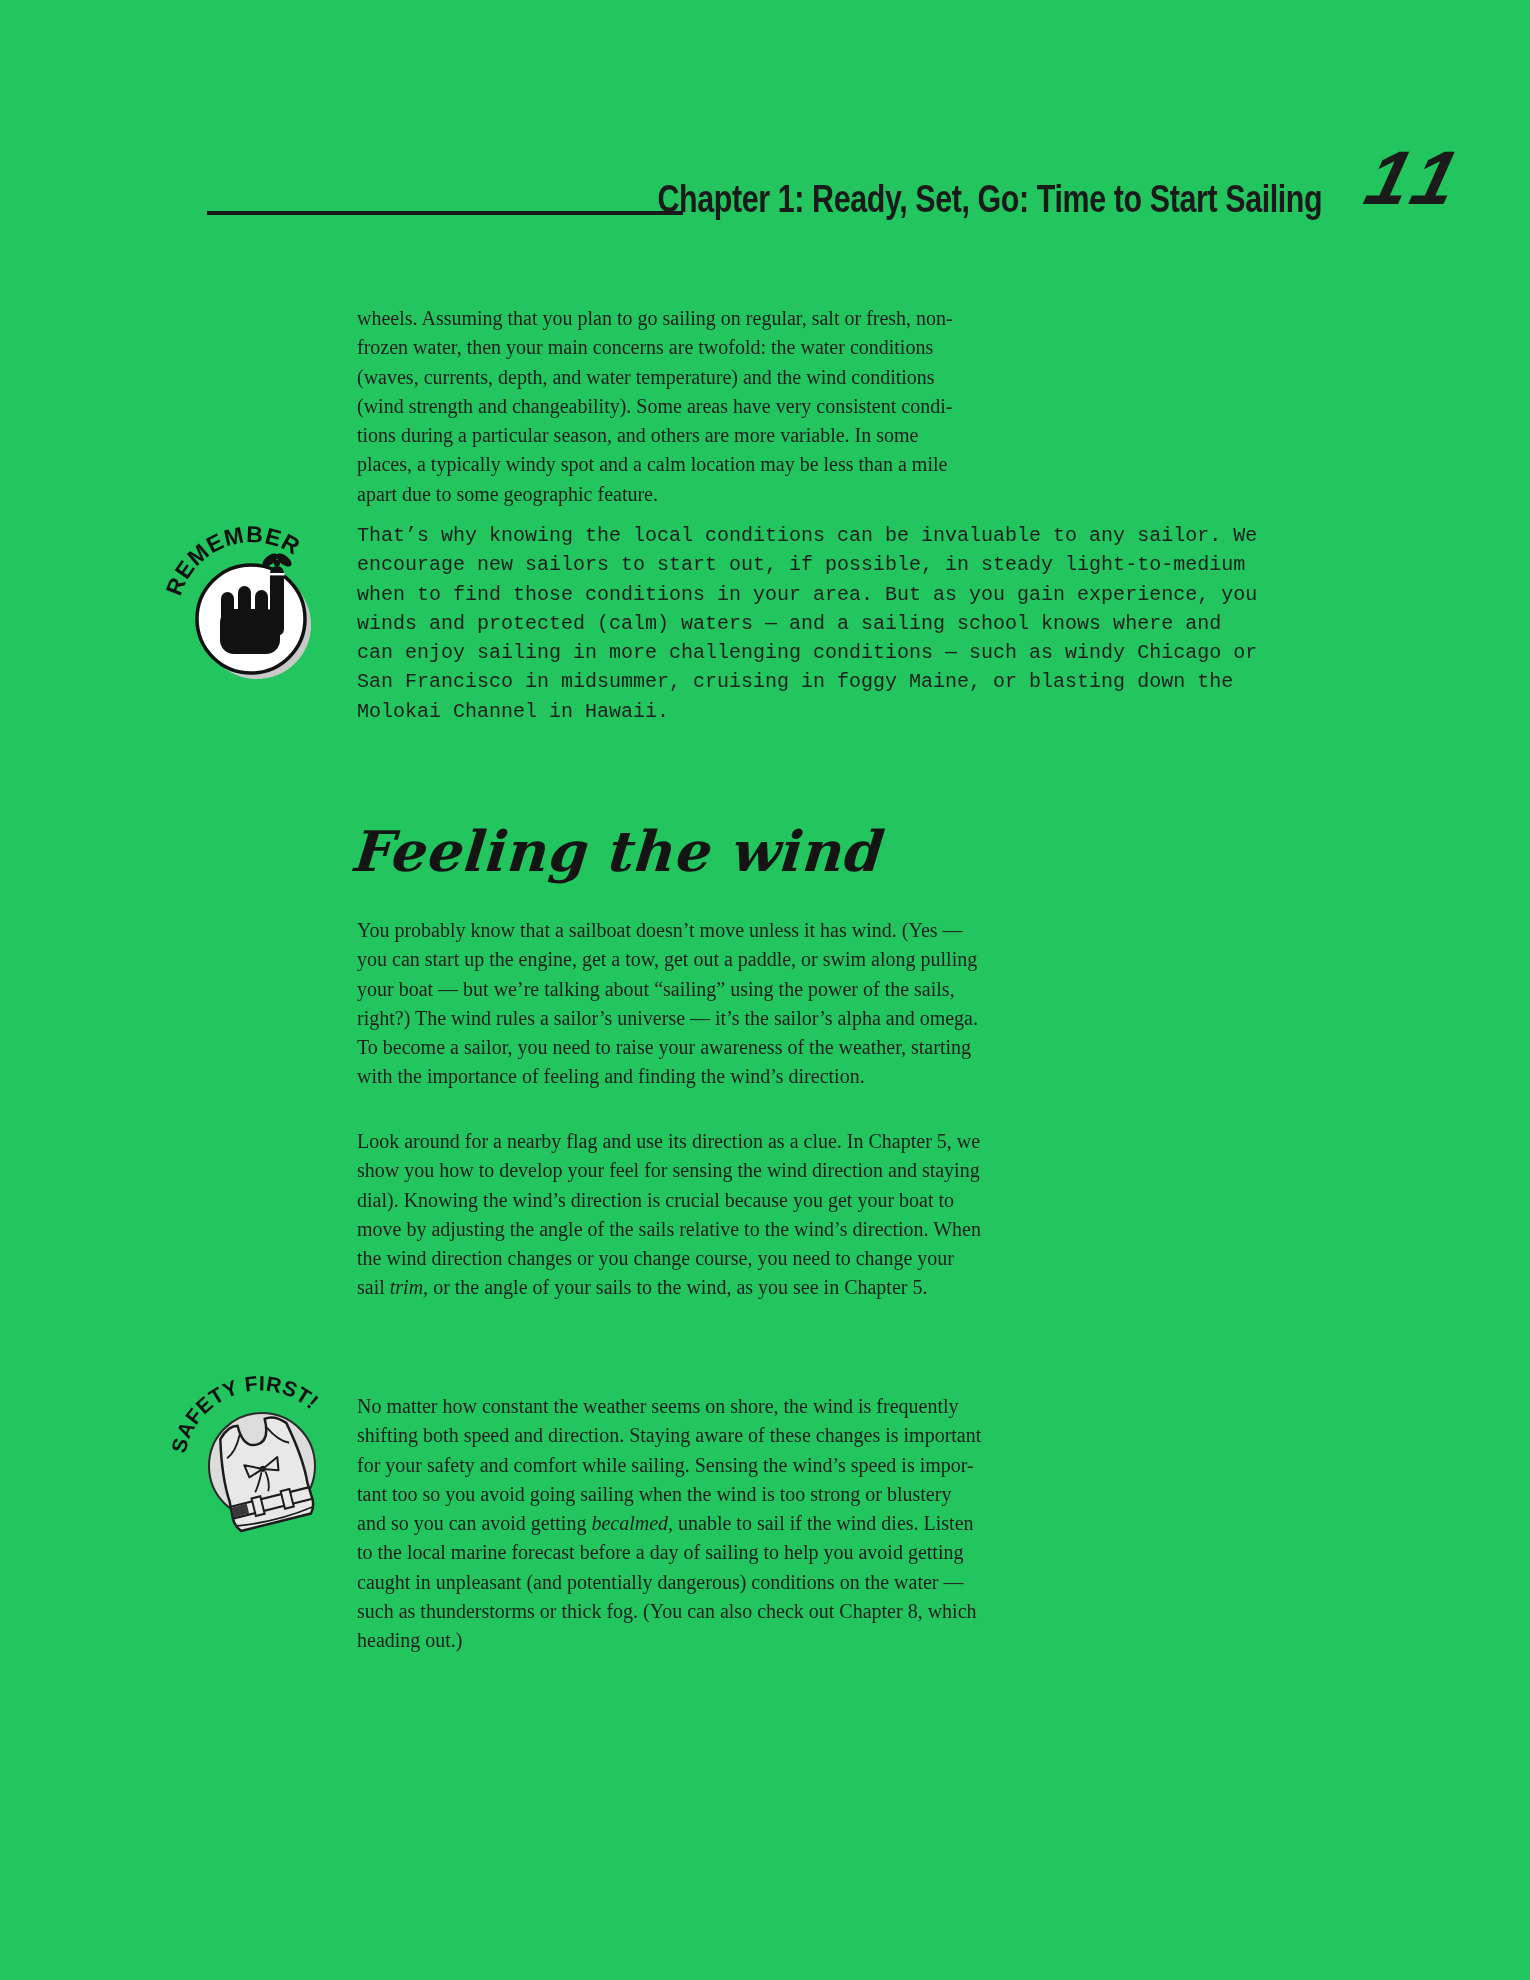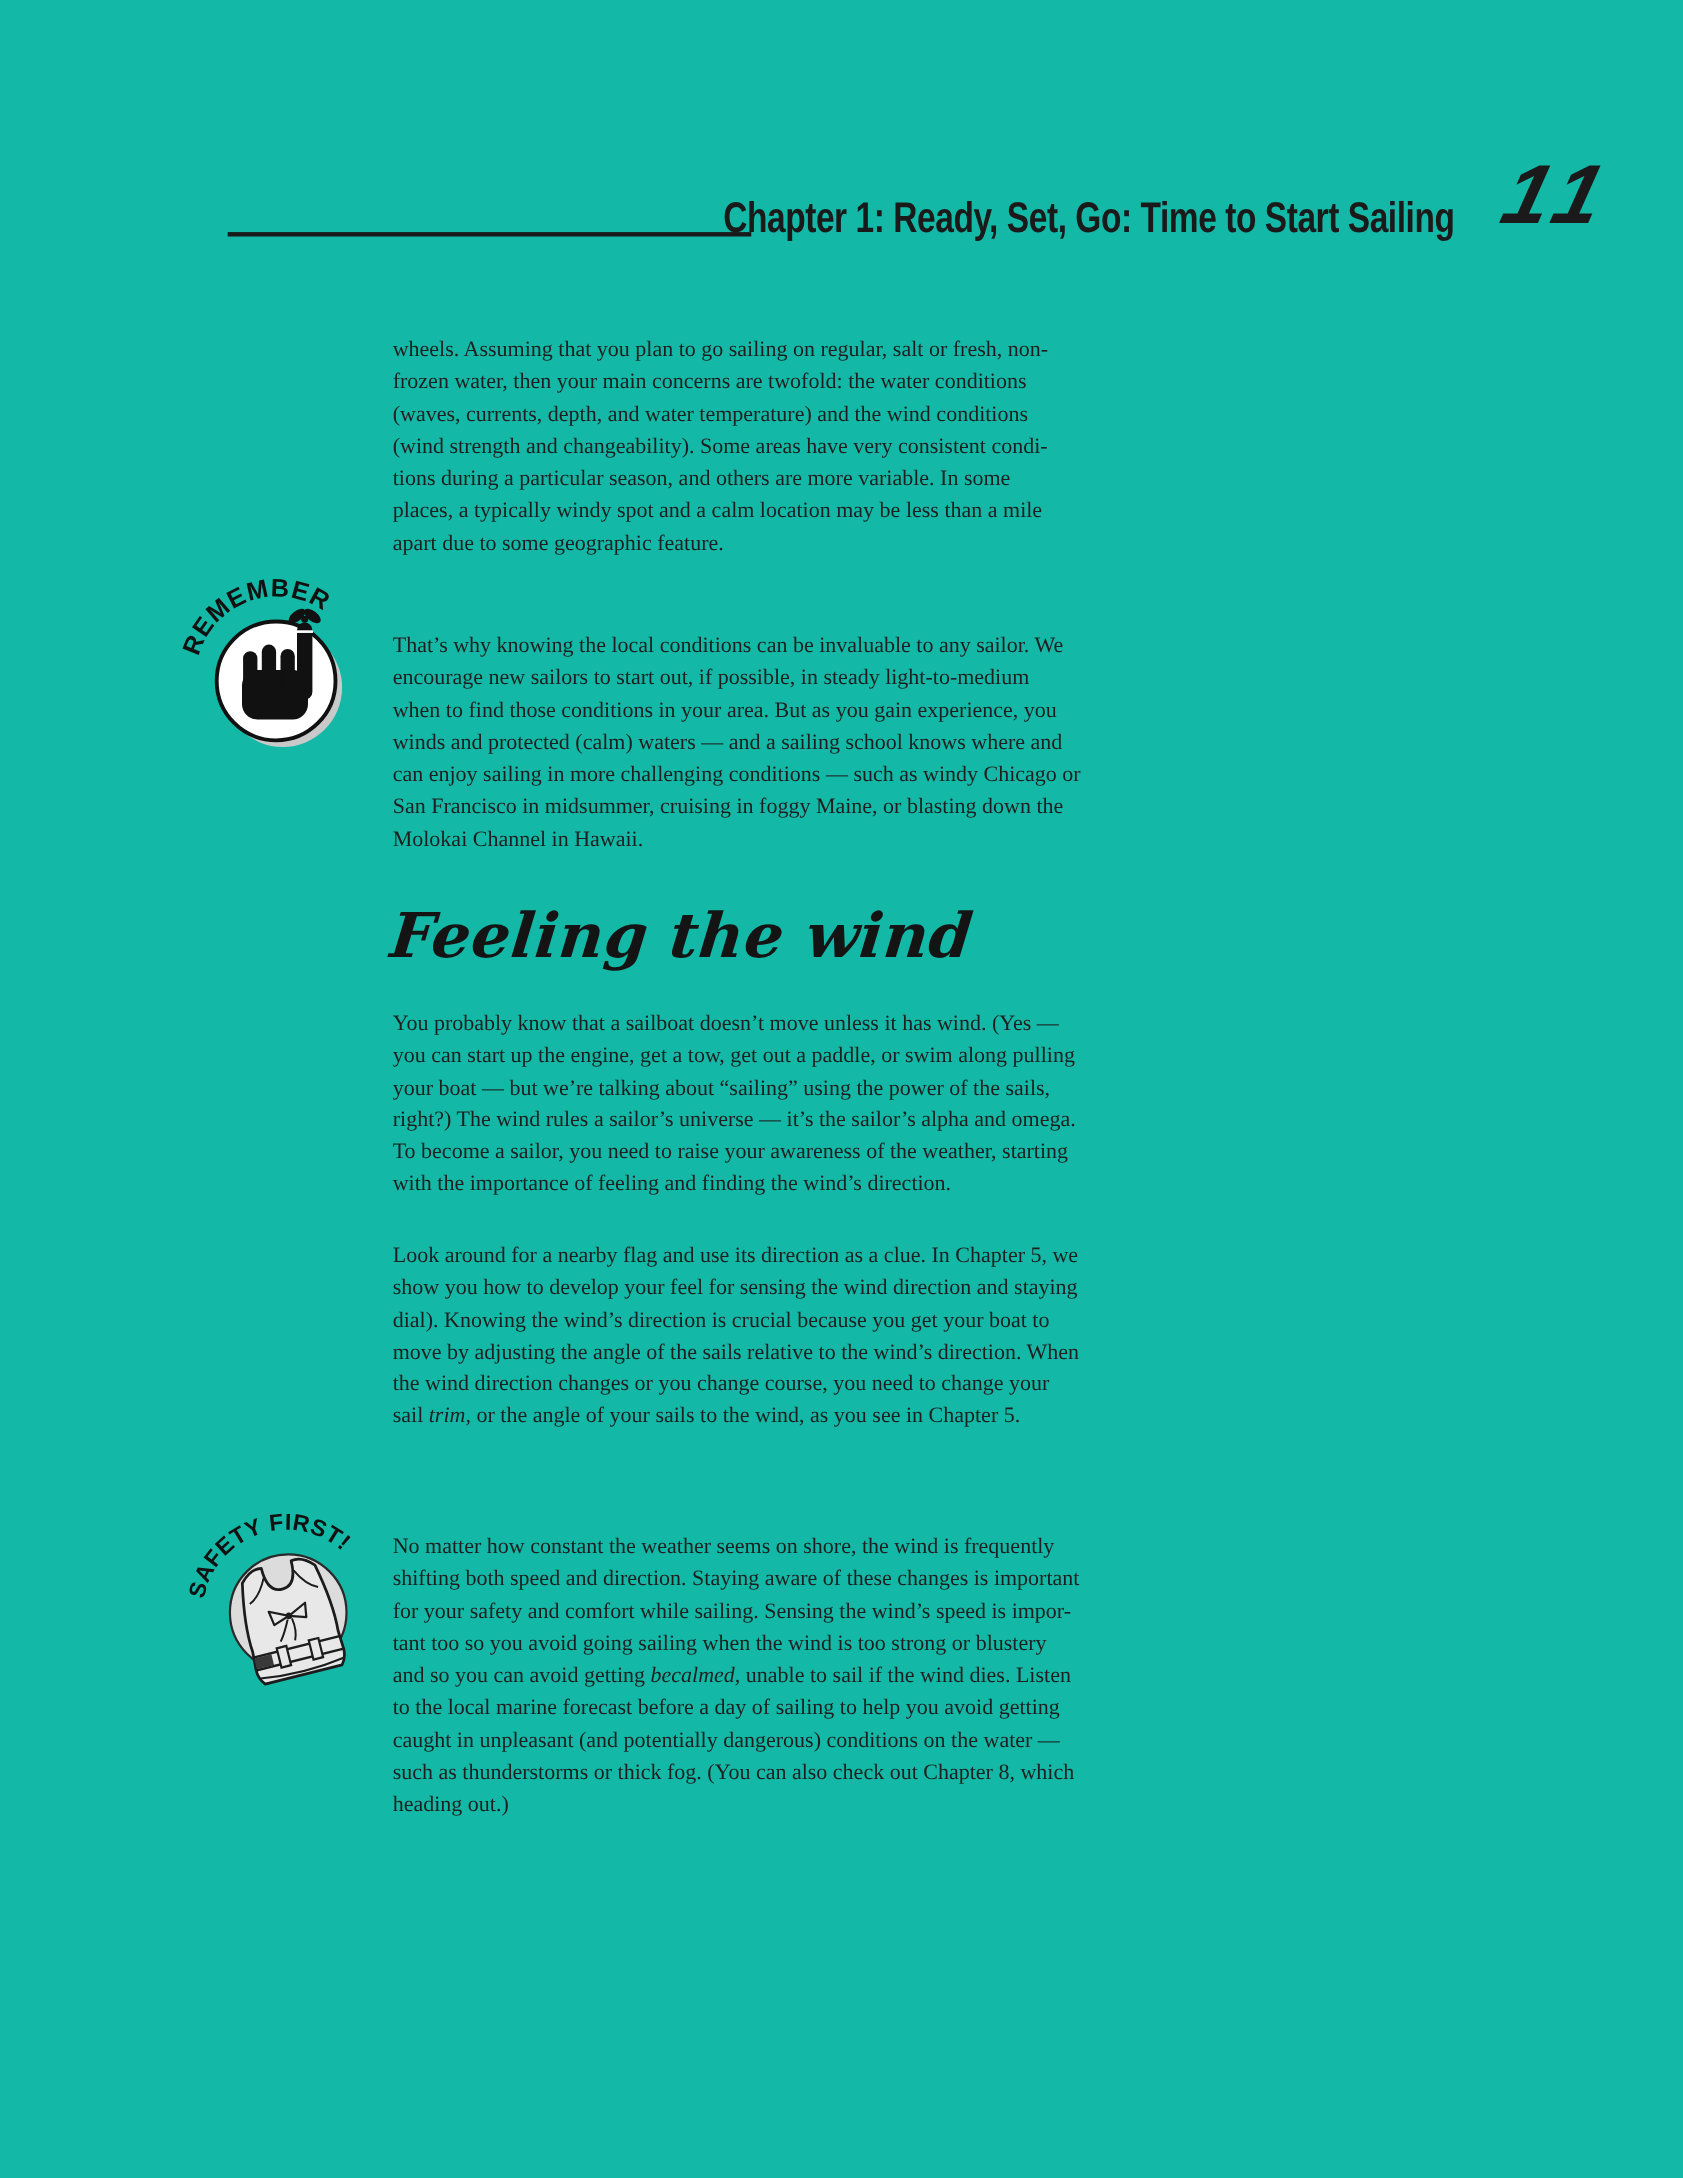--- a/index.html
+++ b/index.html
@@ -1,17 +1,17 @@
 <!DOCTYPE html>
 <html><head>
 <meta charset="utf-8">
 <style>
   html,body { margin:0; padding:0; background:#ffffff; }
   .page {
-    position:relative; width:1530px; height:1980px; background:#14b8a6;
+    position:relative; width:1530px; height:1980px; background:#22c55e;
     font-family:"Liberation Serif", serif; color:#1f1f1f; overflow:hidden;
   }
   
   .header-rule {
     position:absolute; left:207px; top:211px; width:476px; height:4px;
     background:#1a1a1a;
   }
   .chapter-title {
     position:absolute; top:177px; right:208px; white-space:nowrap;
     font-family:"Liberation Sans", sans-serif; font-weight:bold;
@@ -32,21 +32,21 @@
     letter-spacing:0.5px;
   }
   
   .para {
     position:absolute; left:357px; width:985px;
     font-size:20px; line-height:29.3px; color:#1f1f1f;
   }
   .para .line { white-space:nowrap; }
   .para em { }
   #para-0 { top:304px; }
-  #para-1 { top:573px; }
+  #para-1 { top:521px;font-family:Liberation Mono, monospace; }
   #para-2 { top:916px; }
   #para-3 { top:1127px; }
   #para-4 { top:1392px; }
   
   .icon-box { position:absolute; }
   #remember-box { left:163px; top:526px; width:176px; height:176px; }
   #safety-box   { left:156px; top:1372px; width:188px; height:172px; }
   svg { display:block; width:100%; height:100%; }
 </style>
 </head>

